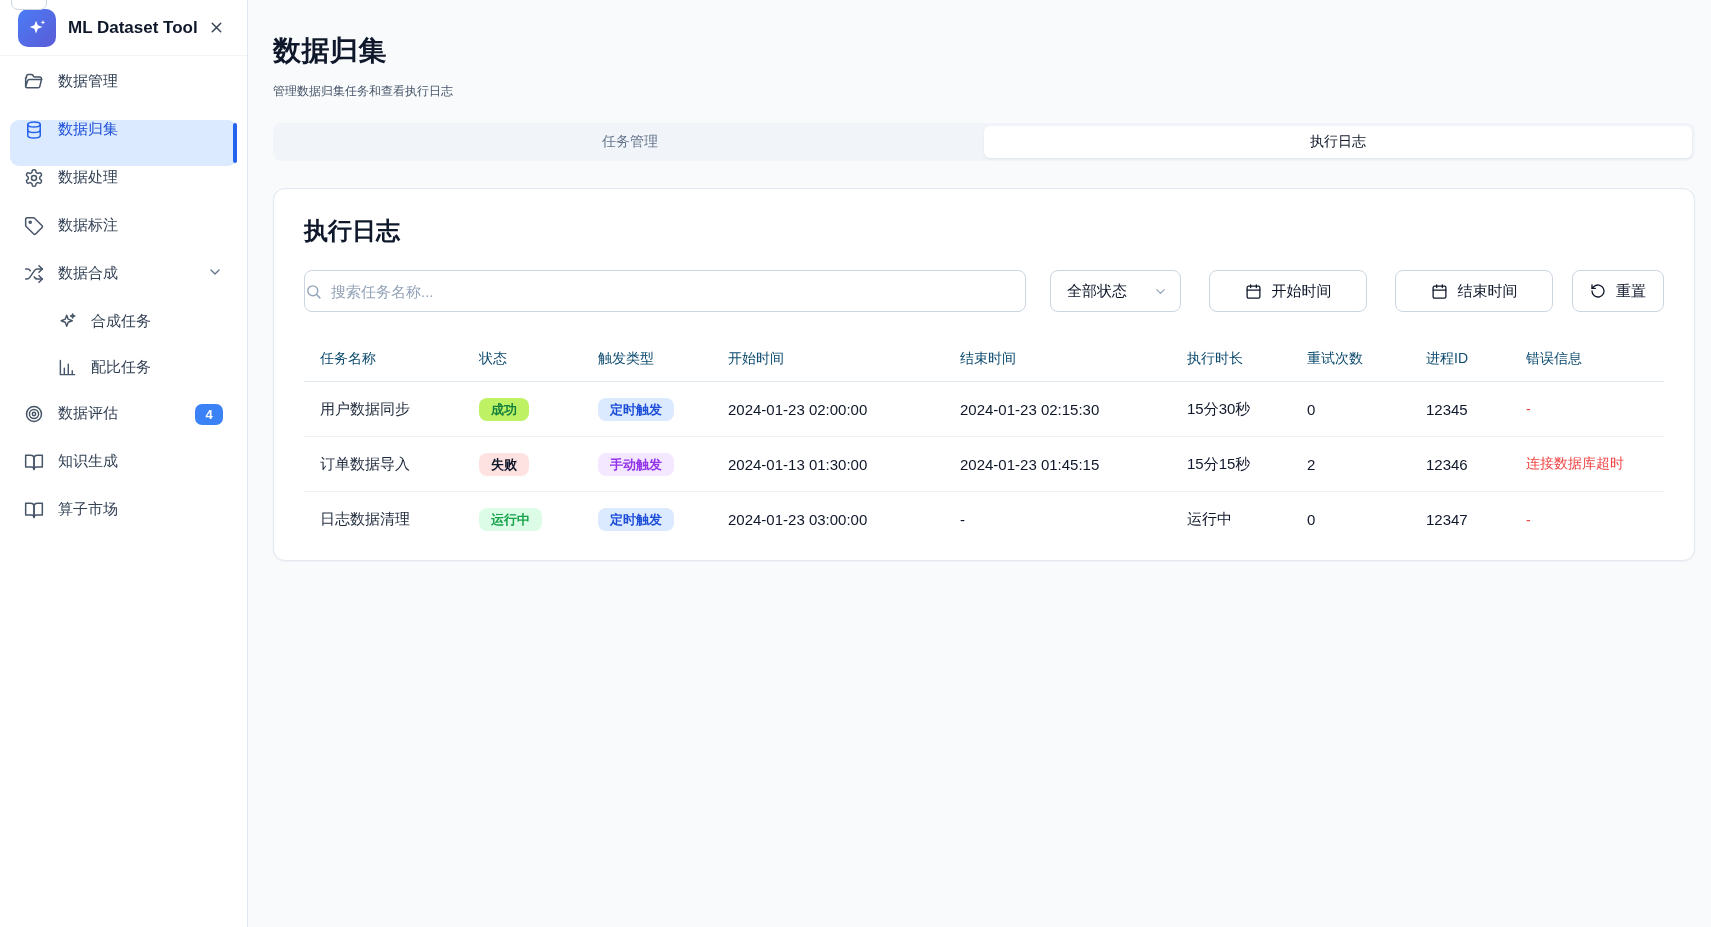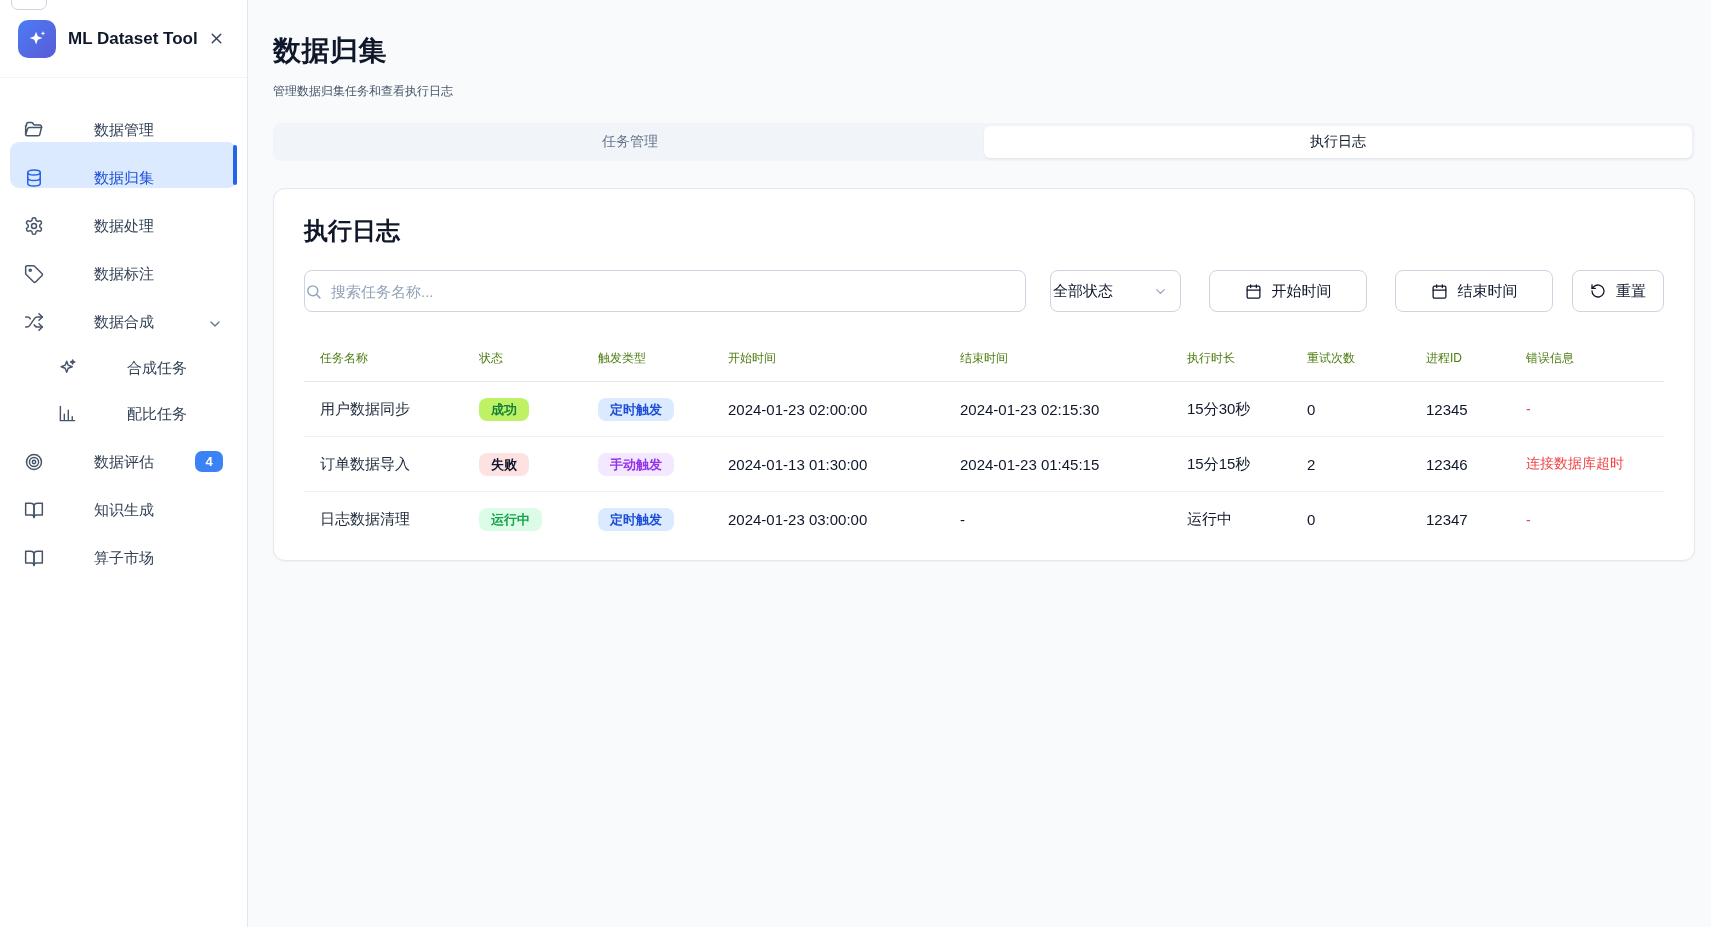--- a/index.html
+++ b/index.html
@@ -18,21 +18,21 @@
     border-right: 1px solid #e2e8f0;
     position: relative;
   }
   .sidebar-top-stub {
     position: absolute; left: 11px; top: -20px;
     width: 36px; height: 30px;
     border: 1px solid #cbd5e1; border-radius: 7px;
     background: #fff;
   }
   .sidebar-header {
-    height: 78px;
+    height: 56px;
     display: flex; align-items: center;
     padding: 0 18px;
     border-bottom: 1px solid #f1f5f9;
   }
   .logo {
     width: 38px; height: 38px; border-radius: 10px;
     background: linear-gradient(135deg, #4a7cf6, #5b5bd6);
     display: flex; align-items: center; justify-content: center;
     flex: none;
   }
@@ -41,24 +41,24 @@
     margin-left: 12px; flex: 1;
     white-space: nowrap;
   }
   .close-btn {
     width: 26px; height: 26px; display: flex; align-items: center; justify-content: center;
     color: #334155; cursor: pointer; border-radius: 6px;
   }
   .nav { padding: 16px 10px; }
   .nav-item {
     height: 46px; margin-bottom: 2px;
-    display: flex; align-items: flex-end;
+    display: flex; align-items: flex-start;
     padding: 0 14px; border-radius: 9px;
     color: #334155; font-size: 15px;
-    cursor: pointer; position: relative; gap: 36px;
+    cursor: pointer; position: relative;
   }
   .nav-item .nav-icon { width: 20px; height: 20px; margin-right: 14px; color: #475569; flex: none; display: flex; }
   .nav-item.active { background: #dbeafe; color: #1d4ed8; font-weight: 500; }
   .nav-item.active .nav-icon { color: #2563eb; }
   .nav-item.active::after {
     content: ""; position: absolute; right: 0; top: 3px; bottom: 3px;
     width: 4px; border-radius: 4px; background: #2563eb;
   }
   .nav-item.sub { padding-left: 48px; height: 44px; }
   .nav-item.sub .nav-icon { margin-right: 13px; }
@@ -113,21 +113,21 @@
   .search-box .icon { color: #94a3b8; display: flex; margin-right: 9px; }
   .search-box input {
     border: none; outline: none; flex: 1;
     font-size: 15px; color: #0f172a; background: transparent;
     font-family: inherit;
   }
   .search-box input::placeholder { color: #94a3b8; }
   .select-box {
     width: 131px; border: 1px solid #cbd5e1; border-radius: 8px;
     display: flex; align-items: center; justify-content: space-between;
-    padding: 0 12px 0 2px; font-size: 15px; color: #0f172a;
+    padding: 0 12px 0 16px; font-size: 15px; color: #0f172a;
     background: #fff; cursor: pointer; margin-left: 11px;
   }
   .select-box .chev { color: #94a3b8; display: flex; }
   .ctl-btn {
     border: 1px solid #cbd5e1; border-radius: 8px; background: #fff;
     display: flex; align-items: center; justify-content: center; gap: 10px;
     font-size: 15px; color: #0f172a; cursor: pointer;
     font-family: inherit;
   }
   .ctl-btn .icon { display: flex; color: #0f172a; }
@@ -135,21 +135,21 @@
   .btn-reset { width: 92px; margin-left: 6px; }
 
   
   .table { margin-top: 24px; }
   .t-row {
     display: grid;
     grid-template-columns: 159px 119px 130px 232px 227px 120px 119px 100px 1fr;
     align-items: center;
   }
   .t-row > div { padding-left: 16px; }
-  .t-head { height: 46px; border-bottom: 1px solid #e2e8f0; color: #4d7c0f; font-size: 12px; font-weight: 500; }
+  .t-head { height: 46px; border-bottom: 1px solid #e2e8f0; color: #0c4a6e; font-size: 14px; font-weight: 500; }
   .t-data { height: 55px; font-size: 15px; color: #0f172a; }
   .t-data:not(:last-child) { border-bottom: 1px solid #eef2f7; }
   .cell-name { font-weight: 500; color: #1e293b; }
   .badge {
     display: inline-block; padding: 5px 12px; border-radius: 8px;
     font-size: 13px; font-weight: 600; line-height: 1;
   }
   .badge.success { background: #bef264; color: #15803d; }
   .badge.fail    { background: #fee2e2; color: #0f172a; }
   .badge.running { background: #dcfce7; color: #16a34a; }

